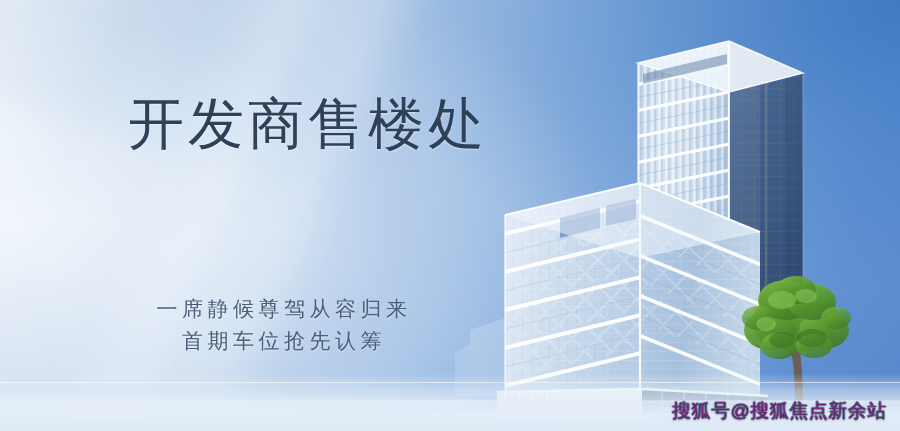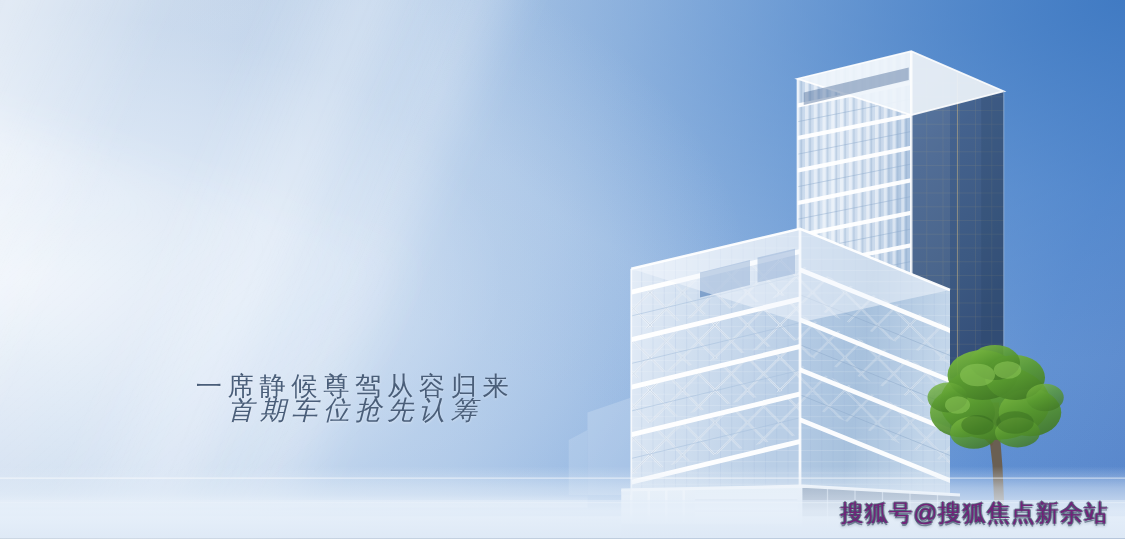--- a/index.html
+++ b/index.html
@@ -95,21 +95,21 @@
     position:absolute;left:128px;width:312px;
     text-align:center;
     font-size:21px;line-height:1;
     letter-spacing:4.5px;
     color:#4a5e79;
     white-space:nowrap;
     text-shadow:0 1px 2px rgba(255,255,255,.4);
     margin-top:27px;
   }
   .sub1{top:272px;}
-  .sub2{top:291px;font-style:italic;}
+  .sub2{top:304px;}
 
   
   #complex{position:absolute;left:0;top:0;width:900px;height:431px;}
 
   
   .watermark{
     position:absolute;left:672px;top:398px;
     font-family:"Liberation Sans","DejaVu Sans",sans-serif;
     font-size:19px;font-weight:normal;
     letter-spacing:.5px;
@@ -432,20 +432,21 @@
       <line x1="0" y1="402" x2="900" y2="402" stroke="#ffffff" stroke-width="1" opacity="0.5"></line>
 
       <rect x="497" y="419" width="280" height="12" fill="#c9d8ea" opacity="0.35"></rect>
       <rect x="0" y="396" width="470" height="10" fill="url(#gHaze)" opacity="0.6"></rect>
     </g>
   </svg>
 
   <div class="ground"></div>
   <div class="horizon"></div>
 
+  <div class="headline">开发商售楼处</div>
 
   <div class="sub sub1">一席静候尊驾从容归来</div>
 
   <div class="sub sub2">首期车位抢先认筹</div>
 
   <div class="watermark">搜狐号@搜狐焦点新余站</div>
 
 </div>
 
 </body></html>

